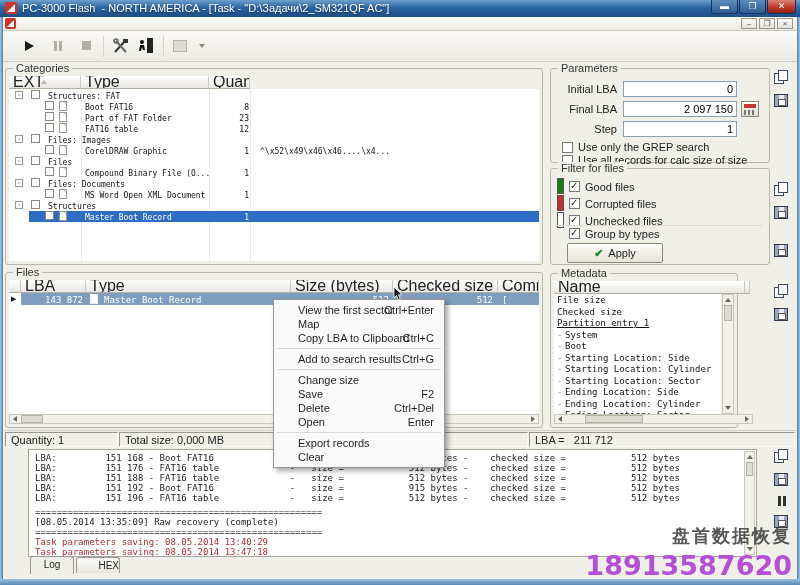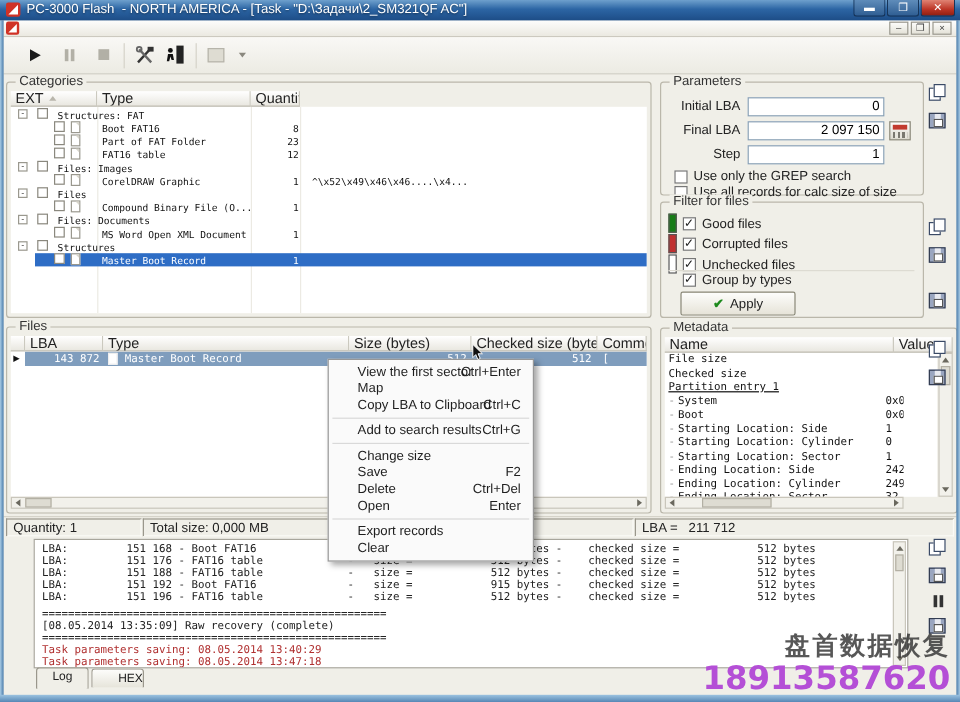--- a/index.html
+++ b/index.html
@@ -34,21 +34,21 @@
   .caret{position:absolute;width:0;height:0;border-left:3px solid transparent;border-right:3px solid transparent;border-top:4px solid #8a887e;}
   
   .edge-l{position:absolute;left:0;top:17px;bottom:0;width:3px;background:linear-gradient(90deg,#a9cbe4,#4a7cab);z-index:25;}
   .edge-r{position:absolute;right:0;top:17px;bottom:0;width:3px;background:linear-gradient(90deg,#4a7cab,#a9cbe4);z-index:25;}
   .edge-b{position:absolute;left:0;right:0;bottom:0;height:6px;background:linear-gradient(#9cc3e0,#5787b5);z-index:26;}
   
   .gbox{position:absolute;border:1px solid #bab7aa;border-radius:3px;}
   .legend{position:absolute;top:-7px;left:7px;background:#f0efe8;padding:0 3px;font-size:11px;color:#333;}
   
   .hcell{position:absolute;top:0;height:13px;background:linear-gradient(#ffffff,#e9e7e0);
-    border-right:1px solid #cbc9bf;border-bottom:1px solid #b3b0a4;font-size:12px;color:#222;
+    border-right:1px solid #cbc9bf;border-bottom:1px solid #b3b0a4;font-size:16px;color:#222;
     padding-left:4px;line-height:12px;overflow:hidden;white-space:nowrap;}
   .hr{text-align:right;padding-right:4px;}
   .sort{position:absolute;left:32px;top:4px;width:0;height:0;border-left:3px solid transparent;border-right:3px solid transparent;border-bottom:4px solid #b9b6ac;}
   
   #cat-head{position:absolute;left:3px;top:7px;right:3px;height:13px;}
   #cat-body{position:absolute;left:3px;top:20px;right:3px;bottom:3px;background:#fff;overflow:hidden;}
   .vline{position:absolute;top:0;bottom:0;width:1px;background:#eceae3;}
   .cat-row{position:absolute;left:0;right:0;height:11px;}
   .cat-row.sel{background:linear-gradient(90deg,rgba(0,0,0,0) 0 20px,#2e6dc5 20px);}
   .expander{position:absolute;left:6px;top:1px;width:8px;height:8px;border:1px solid #9a988e;background:#fff;
@@ -133,21 +133,21 @@
   .ic-pause::before{content:"";position:absolute;left:2px;top:1px;width:3px;height:10px;background:#333;}
   .ic-pause::after{content:"";position:absolute;left:7px;top:1px;width:3px;height:10px;background:#333;}
   
   #ctx-menu{position:absolute;left:273px;top:299px;width:172px;background:#fafafa;border:1px solid #979797;
     box-shadow:3px 3px 5px rgba(0,0,0,.35);z-index:50;padding:3px 0;}
   .menu-item{position:relative;height:14px;line-height:14px;font-size:11px;color:#1e1e1e;padding-left:24px;white-space:nowrap;}
   .mi-short{position:absolute;right:10px;}
   .menu-sep{height:1px;background:#d9d9d9;margin:3px 3px;}
   
   #cursor{position:absolute;left:393px;top:287px;z-index:60;}
-  .wm1{position:absolute;right:8px;top:524px;font-size:21px;font-weight:bold;letter-spacing:2px;
+  .wm1{position:absolute;right:8px;top:524px;font-size:18px;font-weight:bold;letter-spacing:2px;
     color:rgba(45,45,45,.8);z-index:70;font-family:"DejaVu Sans",sans-serif;}
   .wm2{position:absolute;right:8px;top:550px;font-size:27px;font-weight:bold;z-index:70;font-family:"DejaVu Sans",sans-serif;}
 </style>
 </head>
 <body>
 
 <div id="win">
 
   <div id="titlebar">
     <span class="app-icon"></span>
@@ -345,21 +345,21 @@
           </div>
         </div>
     </div>
     <div class="sb" style="left:3px;right:3px;bottom:3px;height:10px;">
       <span class="sb-ar ar-l" style="left:3px;top:1px;"></span>
       <span class="sb-th" style="left:11px;top:0;width:22px;height:8px;"></span>
       <span class="sb-ar ar-r" style="right:3px;top:1px;"></span>
     </div>
   </div>
 
-  <div class="gbox" style="left:550px;top:273px;width:248px;height:155px;">
+  <div class="gbox" style="left:550px;top:273px;width:188px;height:155px;">
     <span class="legend">Metadata</span>
     <div id="m-head">
       <span class="hcell" style="left:0;width:191px;">Name</span>
       <span class="hcell" style="left:191px;right:0;">Value</span>
     </div>
     <div id="m-body">
       <div id="m-rows" style="position:absolute;inset:0;">
           <div class="m-row" style="top: 0px;">
             <div class="m-name" style="left: 3px;">File size</div>
           </div>

